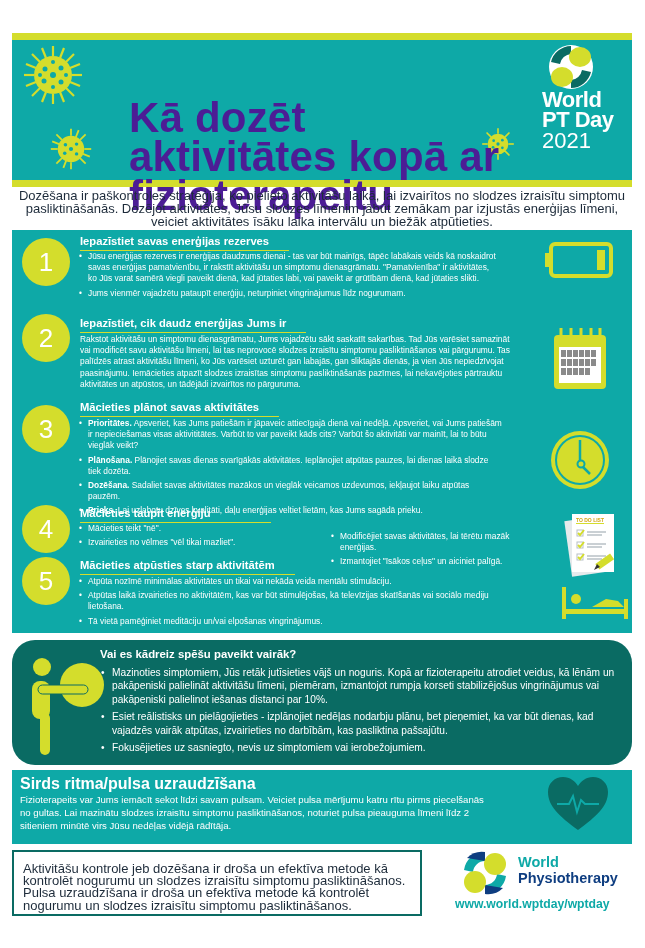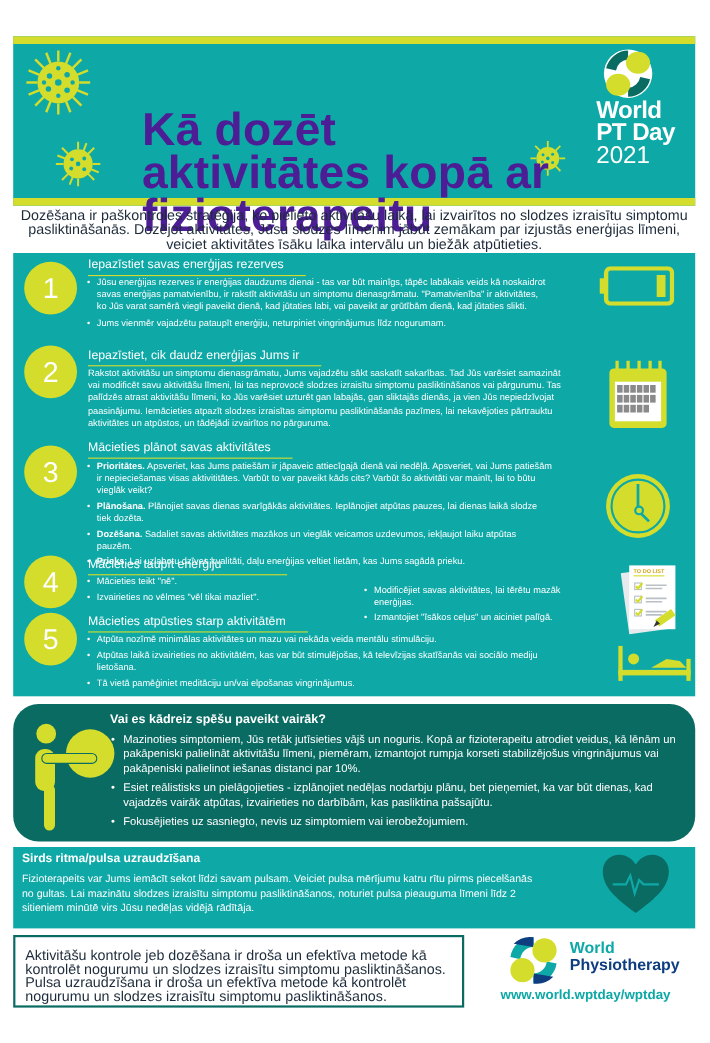--- a/index.html
+++ b/index.html
@@ -30,21 +30,21 @@
   
   .steps-panel {
     position: absolute; left: 12px; top: 230px; width: 620px; height: 403px;
     background: #0ea9a7;
   }
   .step-num {
     position: absolute; width: 48px; height: 48px; border-radius: 50%;
     background: #d4dd2c; color: #ffffff; font-size: 26px; line-height: 48px; text-align: center;
   }
   .step-title {
-    position: absolute; color: #ffffff; font-weight: normal; font-size: 11.2px; line-height: 14px;
+    position: absolute; color: #ffffff; font-weight: bold; font-size: 11.2px; line-height: 14px;
     padding-bottom: 2px; border-bottom: 1.5px solid #d4dd2c; padding-right: 20px;
   }
   .step-body { position: absolute; color: #ffffff; font-size: 8.4px; line-height: 11.2px; }
   .step-body ul { list-style: none; }
   .step-body li { position: relative; padding-left: 10px; margin-bottom: 3px; }
   .step-body li::before { content: "•"; position: absolute; left: 1px; top: 0; }
   .step-body p { margin: 0; }
   .step-body b { font-weight: bold; }
   .step-icon { position: absolute; }
 
@@ -58,21 +58,21 @@
   .more-body { position: absolute; left: 88px; top: 26px; width: 525px; color: #fff; font-size: 10.2px; line-height: 13.4px; }
   .more-body ul { list-style: none; }
   .more-body li { position: relative; padding-left: 12px; margin-bottom: 4px; }
   .more-body li::before { content: "•"; position: absolute; left: 1px; top: 0; }
 
   
   .heart-box {
     position: absolute; left: 12px; top: 770px; width: 620px; height: 74px;
     background: #0ea9a7;
   }
-  .heart-title { position: absolute; left: 8px; top: 5px; color: #fff; font-weight: bold; font-size: 11px; }
+  .heart-title { position: absolute; left: 8px; top: 5px; color: #fff; font-weight: bold; font-size: 16px; }
   .heart-body { position: absolute; left: 8px; top: 23px; width: 470px; color: #fff; font-size: 9.6px; line-height: 13px; }
   .heart-icon { position: absolute; left: 535px; top: 6px; }
 
   
   .footer-box {
     position: absolute; left: 12px; top: 850px; width: 410px; height: 66px;
     border: 2px solid #0a6b63; background: #fff;
   }
   .footer-text { position: absolute; left: 9px; top: 11px; width: 390px; font-size: 13px; line-height: 12.2px; color: #1d2b3a; }
   .wp-logo { position: absolute; left: 455px; top: 850px; width: 180px; height: 70px; }
@@ -297,21 +297,21 @@
       <rect x="32" y="46" width="18" height="7" fill="#d4dd2c" transform="rotate(-35 41 50)"></rect>
       <path d="M30 58 l3 -6 l3 3 z" fill="#333"></path>
     </svg>
     <span style="position:absolute;left:12px;top:5px;font-size:5px;font-weight:bold;color:#d4a514;border-bottom:1px solid #d4dd2c">TO DO LIST</span>
   </div>
 
   <div class="step-num" style="left:10px;top:327px">5</div>
   <div class="step-title" style="left:68px;top:328px">Mācieties atpūsties starp aktivitātēm</div>
   <div class="step-body" style="left:66px;top:346px;width:420px">
     <ul>
-      <li>Atpūta nozīmē minimālas aktivitātes un mazu vai nekāda veida mentālu stimulāciju.</li>
+      <li>Atpūta nozīmē minimālas aktivitātes un tikai vai nekāda veida mentālu stimulāciju.</li>
       <li>Atpūtas laikā izvairieties no aktivitātēm, kas var būt stimulējošas, kā televīzijas skatīšanās vai sociālo mediju lietošana.</li>
       <li>Tā vietā pamēģiniet meditāciju un/vai elpošanas vingrinājumus.</li>
     </ul>
   </div>
   <svg class="step-icon" style="left:550px;top:357px" width="66" height="32" viewBox="0 0 66 32">
     <g fill="#d4dd2c">
       <rect x="0" y="0" width="4" height="32"></rect>
       <rect x="62" y="12" width="4" height="20"></rect>
       <rect x="0" y="22" width="66" height="5"></rect>
       <circle cx="14" cy="12" r="5"></circle>

